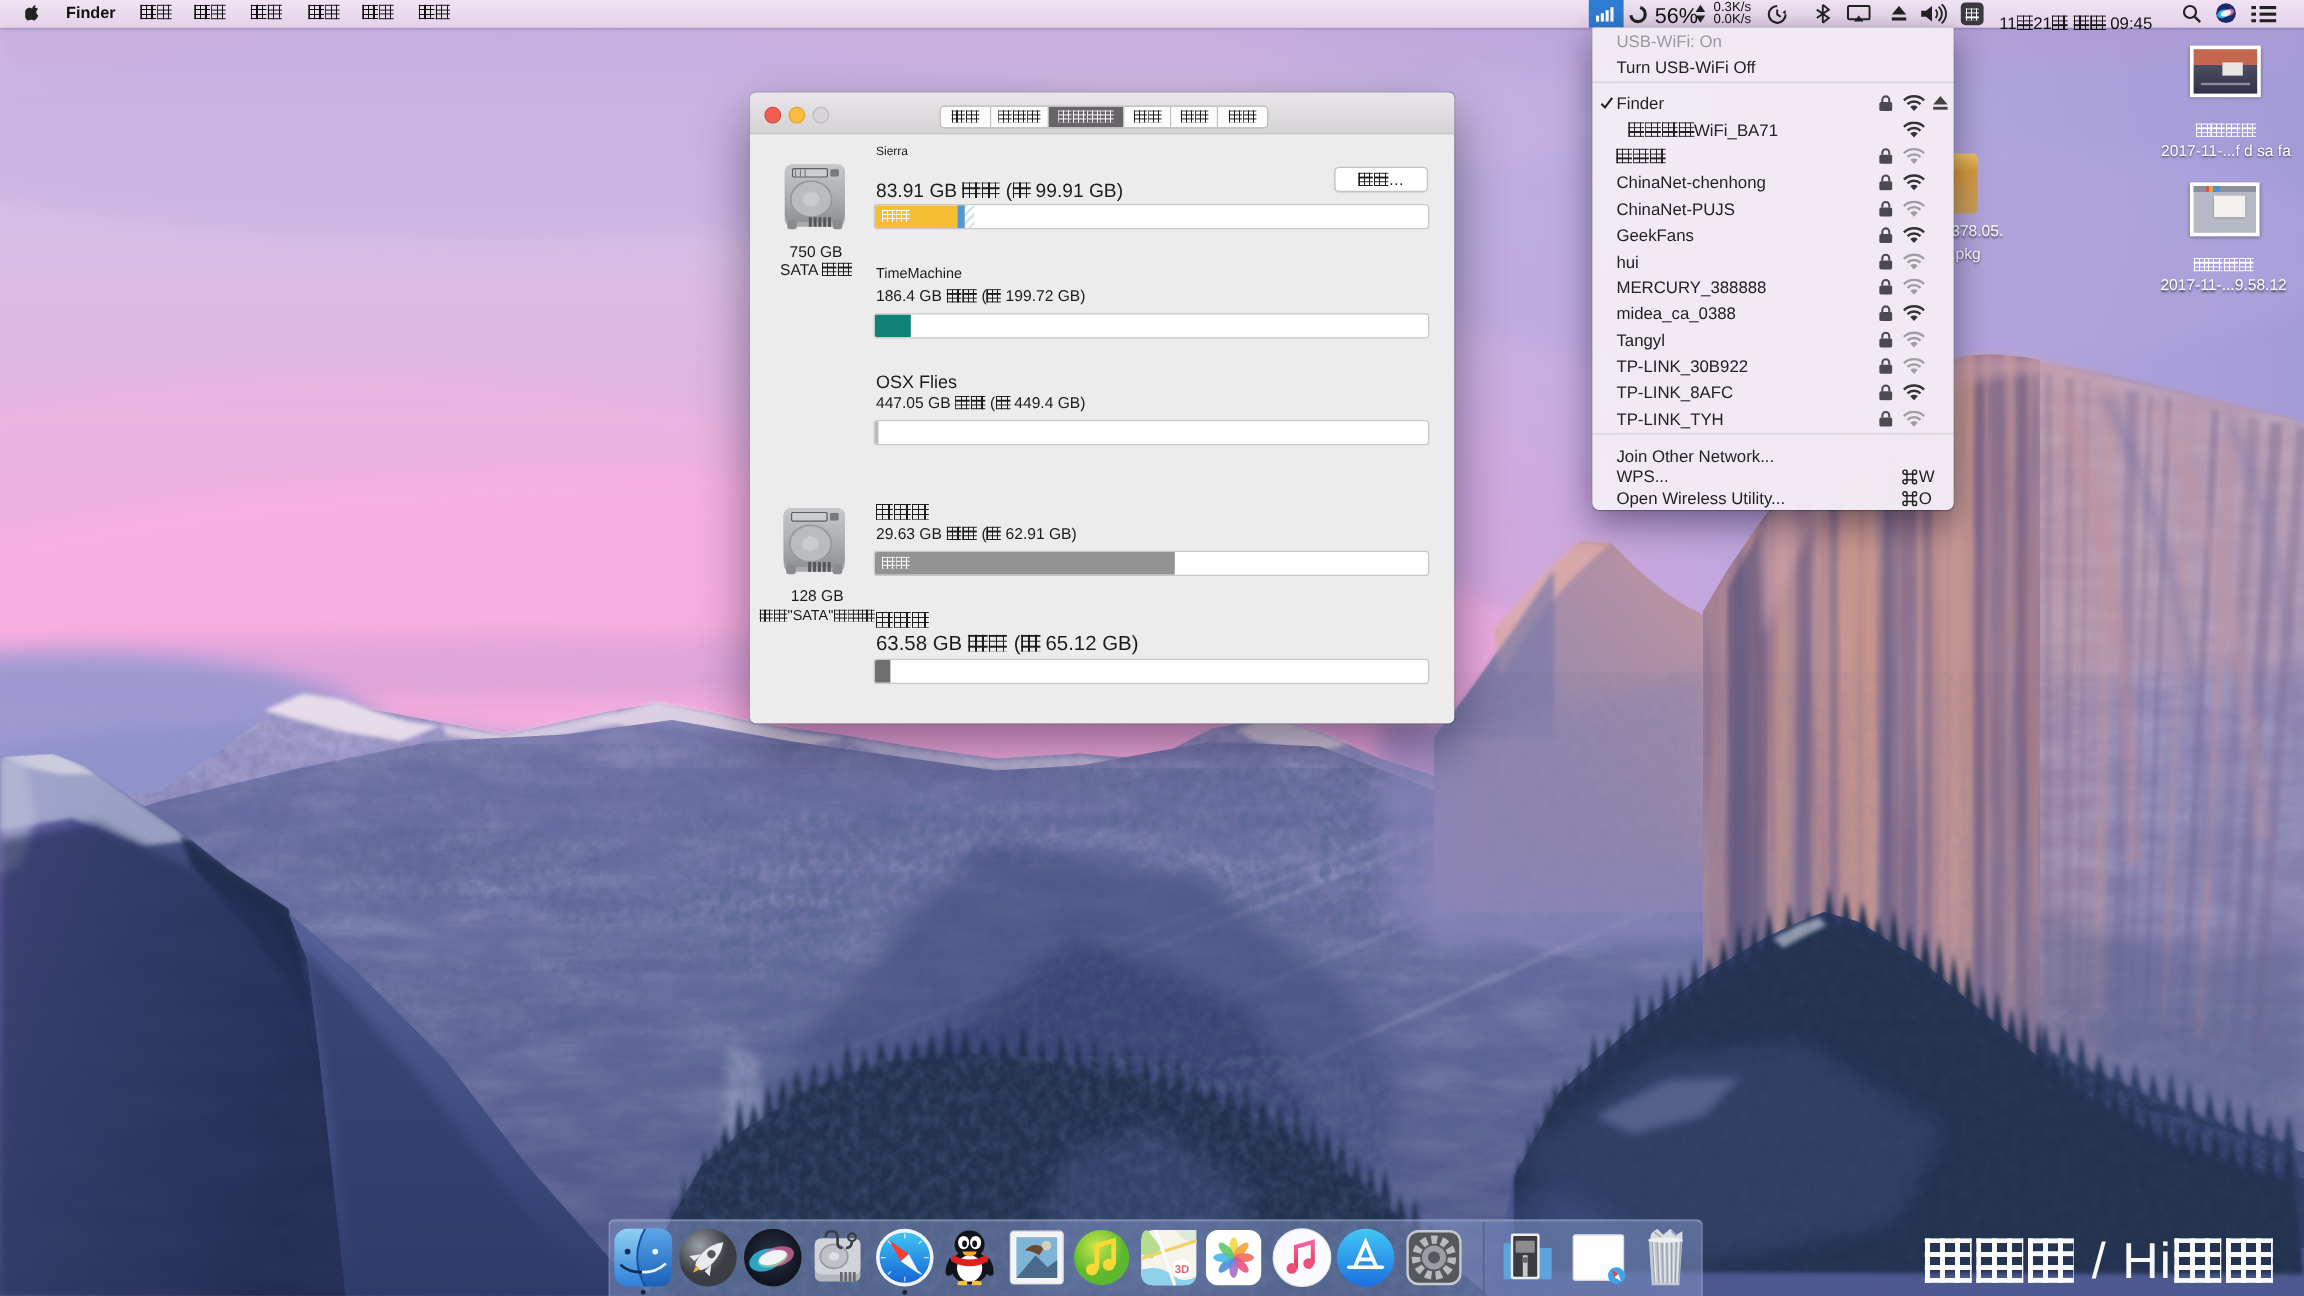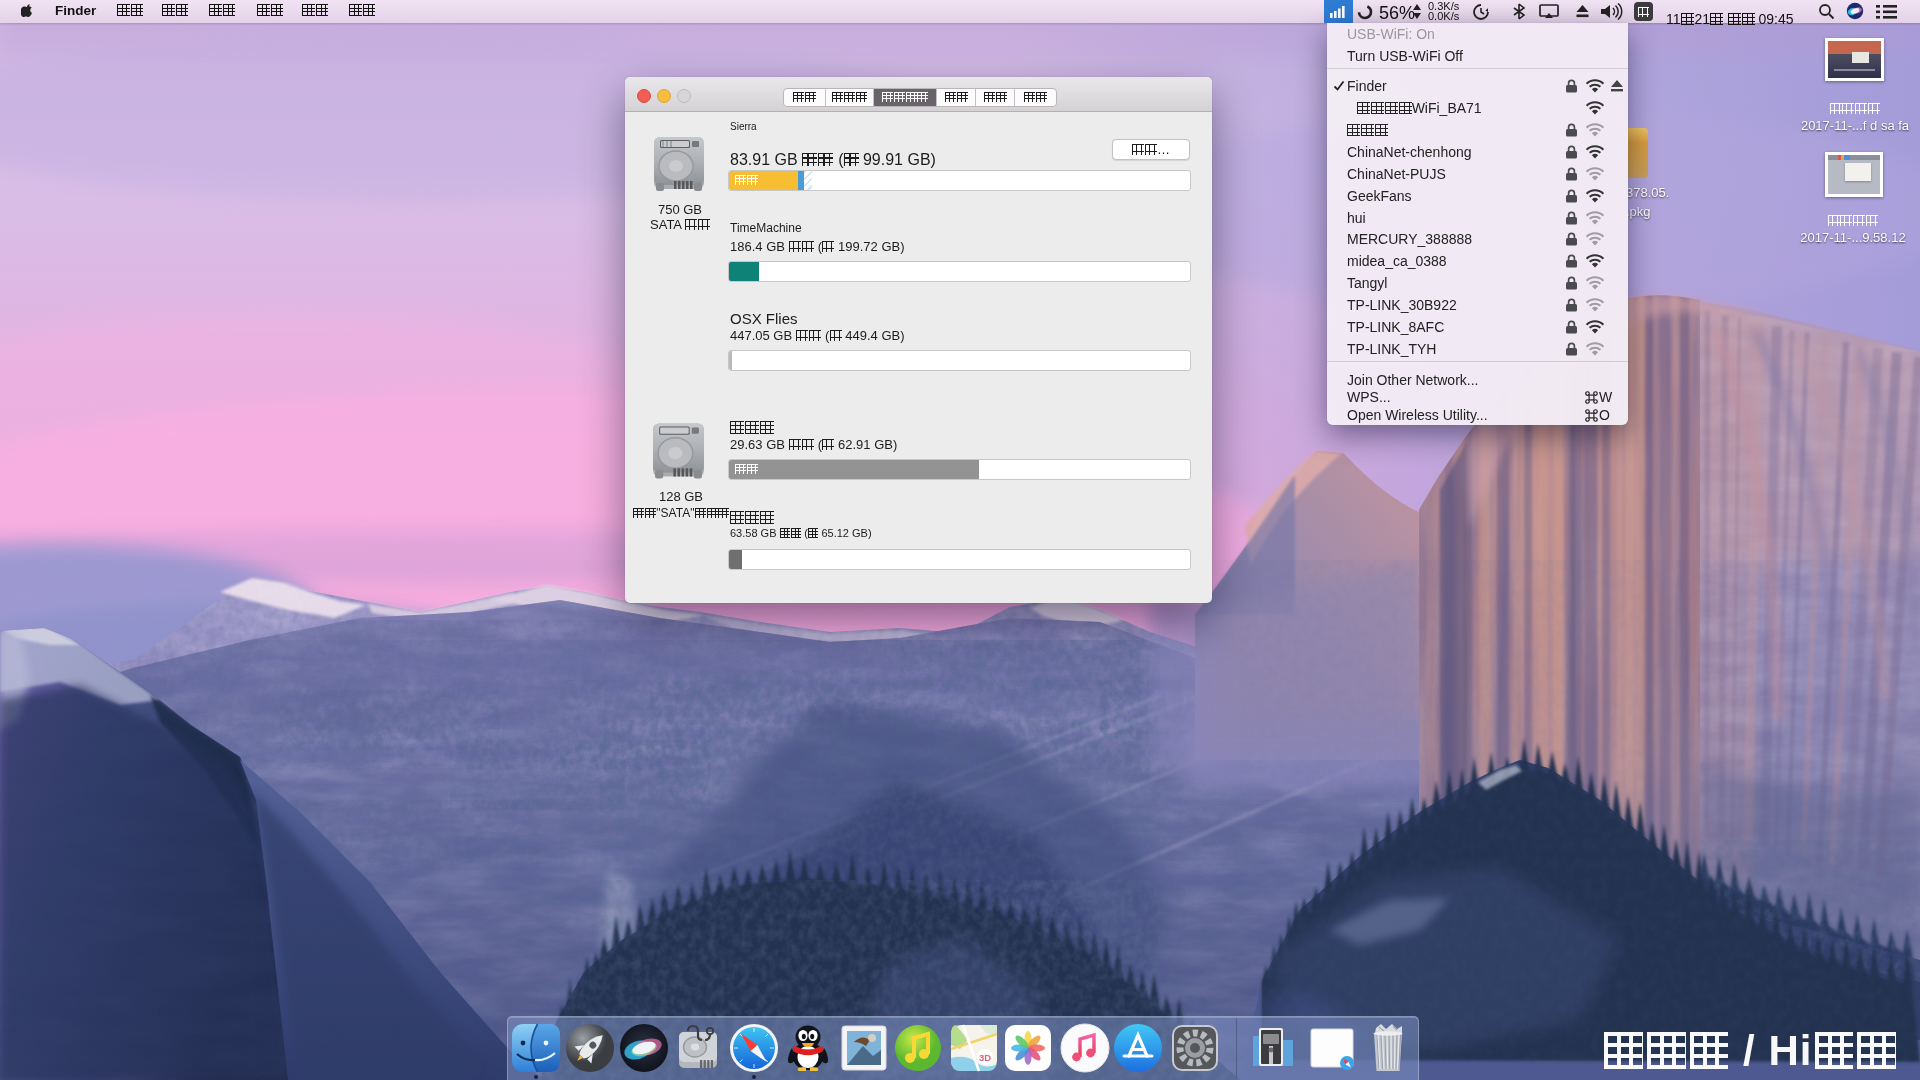--- a/index.html
+++ b/index.html
@@ -469,21 +469,21 @@
     <div class="abs" style="left:0;top:0;width:3px;height:19px;background:#b9b9b9"></div>
   </div>
 
   <div class="abs" style="left:105px;top:342px;font-size:15px"><i class="cj"></i><i class="cj"></i><i class="cj"></i></div>
   <div class="abs" style="left:105px;top:360px;font-size:13px">29.63 GB <i class="cj"></i><i class="cj"></i> (<i class="cj"></i> 62.91 GB)</div>
   <div class="abs" style="left:103px;top:382px;width:461px;height:19px;background:#fff;border:1px solid #c8c8c8;border-radius:3px;overflow:hidden">
     <div class="abs" style="left:0;top:0;width:244px;height:19px;background:#939393;color:#fff;font-size:12px;line-height:19px;padding-left:6px"><i class="cj"></i><i class="cj"></i></div>
   </div>
 
   <div class="abs" style="left:105px;top:432px;font-size:15px"><i class="cj"></i><i class="cj"></i><i class="cj"></i></div>
-  <div class="abs" style="left:105px;top:450px;font-size:11px">63.58 GB <i class="cj"></i><i class="cj"></i> (<i class="cj"></i> 65.12 GB)</div>
+  <div class="abs" style="left:105px;top:450px;font-size:17px">63.58 GB <i class="cj"></i><i class="cj"></i> (<i class="cj"></i> 65.12 GB)</div>
   <div class="abs" style="left:103px;top:472px;width:461px;height:19px;background:#fff;border:1px solid #c8c8c8;border-radius:3px;overflow:hidden">
     <div class="abs" style="left:0;top:0;width:13px;height:19px;background:#6f6f6f"></div>
   </div>
 </div>
 
 <div class="abs" style="left:1825px;top:38px;width:59px;height:43px;background:#fff;box-shadow:0 1px 3px rgba(0,0,0,.4)">
   <div class="abs" style="left:3px;top:3px;right:3px;bottom:3px;background:linear-gradient(#c4674e 0 36%,#4d4d62 36%,#30304a)">
     <div class="abs" style="left:24px;top:11px;width:17px;height:11px;background:#e8e6e2"></div>
     <div class="abs" style="left:6px;top:28px;width:41px;height:2px;background:#8a8aa0"></div>
   </div>
@@ -888,14 +888,14 @@
 <g stroke="#9aa1ab" stroke-width="1">
         <path d="M15 13 L17 47 M19 13 L20.6 47 M23 13 L24 47 M27 13 L27.6 47 M31 13 L31 47 M35 13 L34 47 M38.5 13 L37 47"></path>
       </g>
 <g stroke="#e8ebef" stroke-width="1">
         <path d="M16 13 L18 47 M20.5 13 L22 47 M25 13 L25.7 47 M29 13 L29.3 47 M33 13 L32.5 47 M37 13 L35.5 47"></path>
       </g>
 <ellipse cx="26" cy="11.5" rx="14.5" ry="2.2" fill="#eceef2"></ellipse>
 </svg>
 <div class="abs" style="left:534px;top:1075px;width:4px;height:4px;border-radius:50%;background:#1c2030"></div>
 <div class="abs" style="left:752px;top:1075px;width:4px;height:4px;border-radius:50%;background:#1c2030"></div>
-<div class="abs" style="left:1602px;top:1027px;font-size:42px;font-weight:bold;color:rgba(255,255,255,.97);letter-spacing:1px"><i class="cjb"></i><i class="cjb"></i><i class="cjb"></i> / Hi<i class="cjb"></i><i class="cjb"></i></div>
+<div class="abs" style="left:1602px;top:1027px;font-size:42px;font-weight:normal;color:rgba(255,255,255,.97);letter-spacing:1px"><i class="cjb"></i><i class="cjb"></i><i class="cjb"></i> / Hi<i class="cjb"></i><i class="cjb"></i></div>
 </div>
 
 </body></html>

